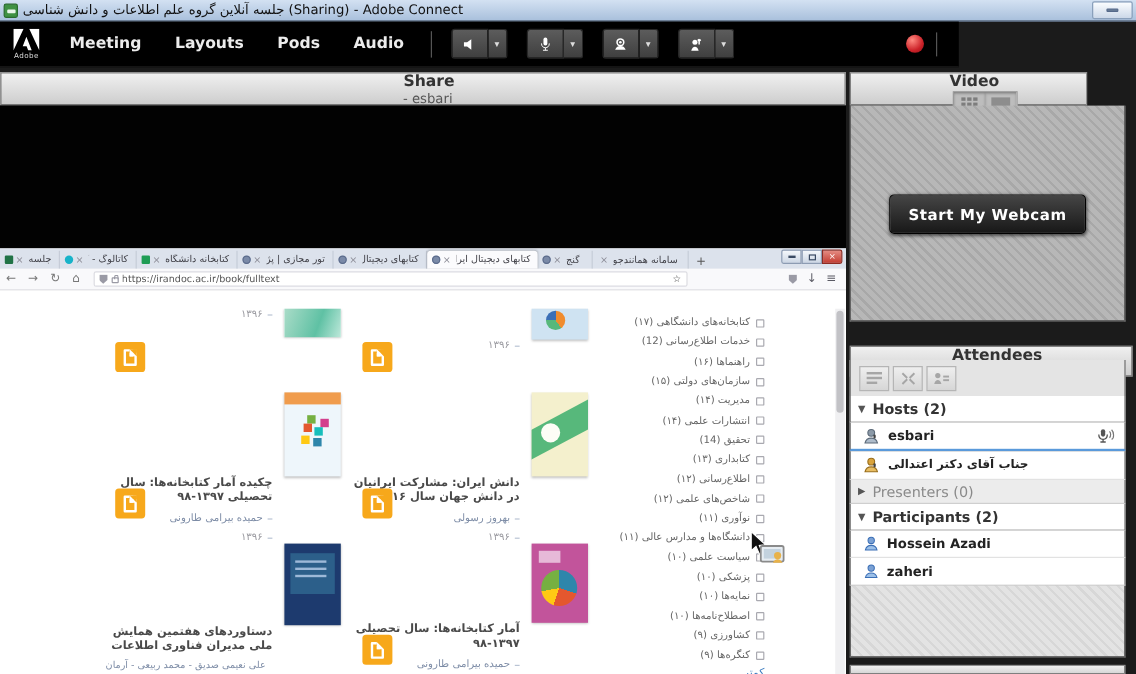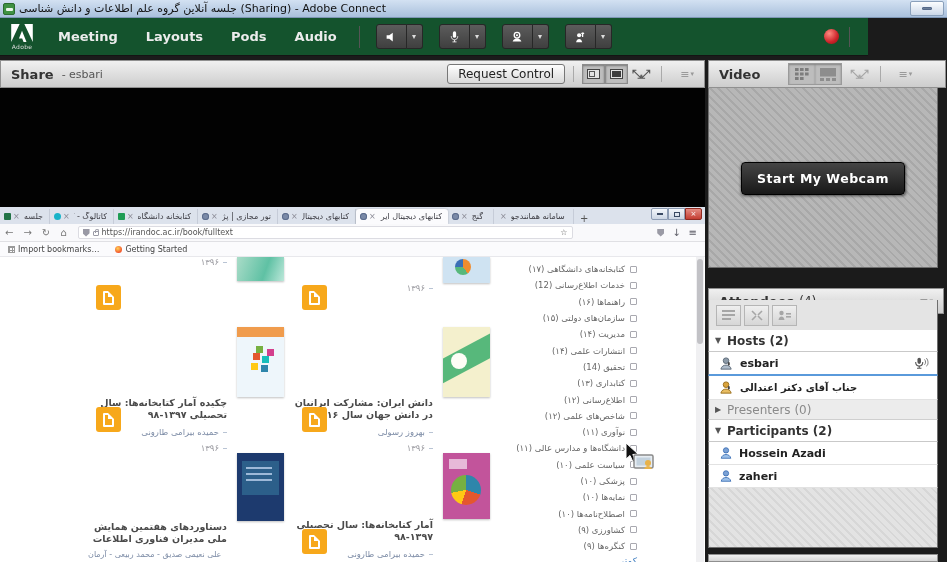--- a/index.html
+++ b/index.html
@@ -13,39 +13,39 @@
     display:flex;align-items:center;font-size:11px;color:#111;}
   .title-icon{width:12px;height:12px;margin:0 4px 0 3px;background:#3f9143;border:1px solid #2a6b2f;
     border-radius:2px;position:relative;}
   .title-icon::after{content:"";position:absolute;left:2px;top:4px;width:7px;height:3px;background:#eaf6ea;border-radius:1px;}
   .title-text{white-space:nowrap;}
   .min-btn{position:absolute;right:3px;top:1px;width:34px;height:15px;border:1px solid #8aa0bb;border-radius:2px;
     background:linear-gradient(#fbfdff,#ccd8e8);display:flex;align-items:center;justify-content:center;}
   .min-btn i{display:block;width:10px;height:3px;background:#6b7f99;border:1px solid #55698a;border-radius:1px;}
 
   
-  .menubar{position:absolute;left:0;top:18px;width:868px;height:38px;background:#14532d;
+  .menubar{position:absolute;left:0;top:18px;width:799px;height:38px;background:#000000;
     border-bottom:1px solid #141414;display:flex;align-items:center;color:#ececec;}
   .adobe-logo{width:44px;height:38px;display:flex;flex-direction:column;align-items:center;justify-content:center;gap:1px;}
   .adobe-logo svg{display:block;}
   .adobe-logo .adobe-word{font-size:6px;color:#ddd;letter-spacing:.3px;}
   .menu-item{padding:0 14px;font-size:13px;font-weight:bold;line-height:38px;cursor:default;}
   .vbar{width:1px;height:22px;background:#555;margin:0 8px;}
   .tb-group{display:flex;margin:0 8px;}
   .tb-btn,.tb-arrow{height:25px;background:linear-gradient(#5c5c5c,#3f3f3f);border:1px solid #272727;
     display:flex;align-items:center;justify-content:center;}
   .tb-btn{width:31px;border-radius:3px 0 0 3px;}
   .tb-arrow{width:16px;border-left:none;border-radius:0 3px 3px 0;font-size:8px;color:#ddd;}
   .record-dot{width:15px;height:15px;border-radius:50%;margin:0 10px 0 auto;
     background:radial-gradient(circle at 35% 30%,#ff8a80,#cc2229 60%,#8e1016);}
   .menubar .right-sep{width:1px;height:20px;background:#555;margin-right:18px;}
 
   
   .pod-header{background:linear-gradient(#f0f0f0,#cdcdcd);border:1px solid #909090;
-    display:flex;align-items:center;color:#333;}
+    display:flex;align-items:center;color:#333;flex-direction:column;}
   .pod-title{font-size:13px;font-weight:bold;margin-left:10px;}
   .pod-menu{display:flex;align-items:center;color:#9a9a9a;font-size:11px;gap:1px;margin:0 10px;}
   .hsep{width:1px;height:16px;background:#aaa;margin:0 8px;}
 
   
   .share-pod{position:absolute;left:0;top:60px;width:705px;height:502px;background:#000;}
   .share-header{position:absolute;left:0;top:0;width:705px;height:28px;}
   .share-presenter{font-size:11px;color:#555;margin-left:8px;}
   .rc-btn{margin-left:auto;height:20px;padding:0 10px;font-size:12px;color:#222;
     background:linear-gradient(#fefefe,#d9d9d9);border:1px solid #777;border-radius:3px;
@@ -148,21 +148,21 @@
   .cov-dastavard{height:68px;background:#1d3a6e;position:relative;}
   .cov-dastavard::before{content:"";position:absolute;left:5px;top:8px;right:5px;height:34px;background:#2c5f8a;}
   .cov-dastavard::after{content:"";position:absolute;left:9px;top:14px;width:26px;height:2px;background:#9db9d8;
     box-shadow:0 6px 0 #9db9d8,0 12px 0 #9db9d8;}
 
   
   .cursor{position:absolute;left:620px;top:186px;width:40px;height:36px;pointer-events:none;}
 
   
   .right-col{position:absolute;left:708px;top:60px;width:230px;height:502px;}
-  .video-header{position:absolute;left:0;top:0;width:238px;height:28px;}
+  .video-header{position:absolute;left:0;top:0;width:198px;height:28px;}
   .video-body{position:absolute;left:0;top:28px;width:230px;height:180px;border:1px solid #6e6e6e;border-top:none;
     background:repeating-linear-gradient(45deg,#a8a8a8 0 2px,#b7b7b7 2px 6px);}
   .webcam-btn{position:absolute;left:50%;top:74px;transform:translateX(-50%);
     background:linear-gradient(#454545,#181818);color:#fff;font-size:12.5px;font-weight:bold;
     padding:8px 15px;border-radius:4px;border:1px solid #000;letter-spacing:.5px;white-space:nowrap;
     box-shadow:0 1px 3px rgba(0,0,0,.6);}
   .vh-group{display:flex;margin-left:28px;border:1px solid #9a9a9a;background:#c9c9c9;}
   .vh-btn{width:26px;height:20px;display:flex;align-items:center;justify-content:center;}
   .vh-btn.sel{background:#bdbdbd;box-shadow:inset 0 1px 2px rgba(0,0,0,.3);}
 
@@ -343,30 +343,20 @@
           <span class="url">https://irandoc.ac.ir/book/fulltext</span>
           <span>☆</span>
         </div>
         <div class="nav-right">
           <span class="shield"></span>
           <span>↓</span>
           <span>≡</span>
         </div>
       </div>
 
-      <div class="bookmarksbar">
-        <div class="bm">
-          <span class="bm-grid"></span>
-          <span>Import bookmarks…</span>
-        </div>
-        <div class="bm">
-          <span class="bm-fire"></span>
-          <span>Getting Started</span>
-        </div>
-      </div>
 
       <div class="content">
 
         <div class="cats">
           <div class="cat">
               <span class="cb"></span>
               <span>کتابخانه‌های دانشگاهی (۱۷)</span>
             </div>
           <div class="cat">
               <span class="cb"></span>

